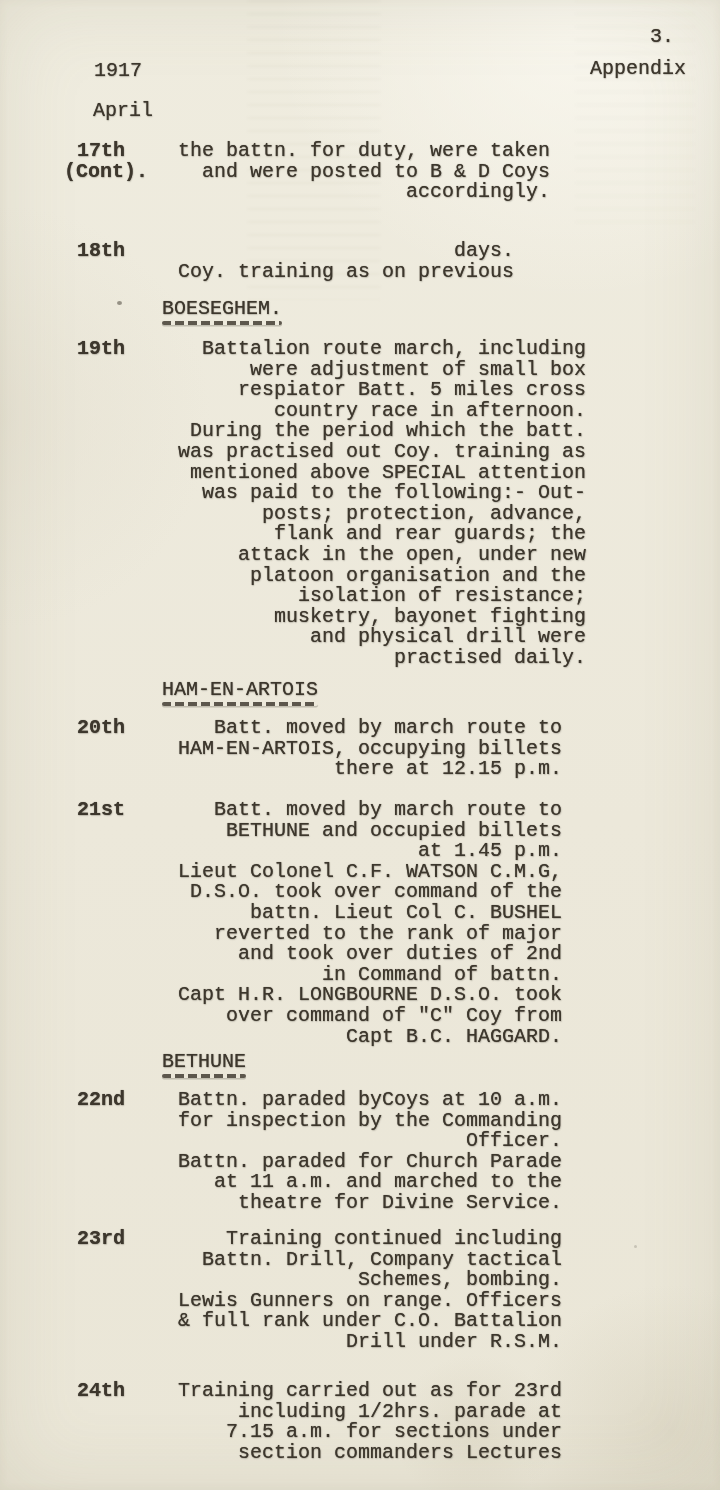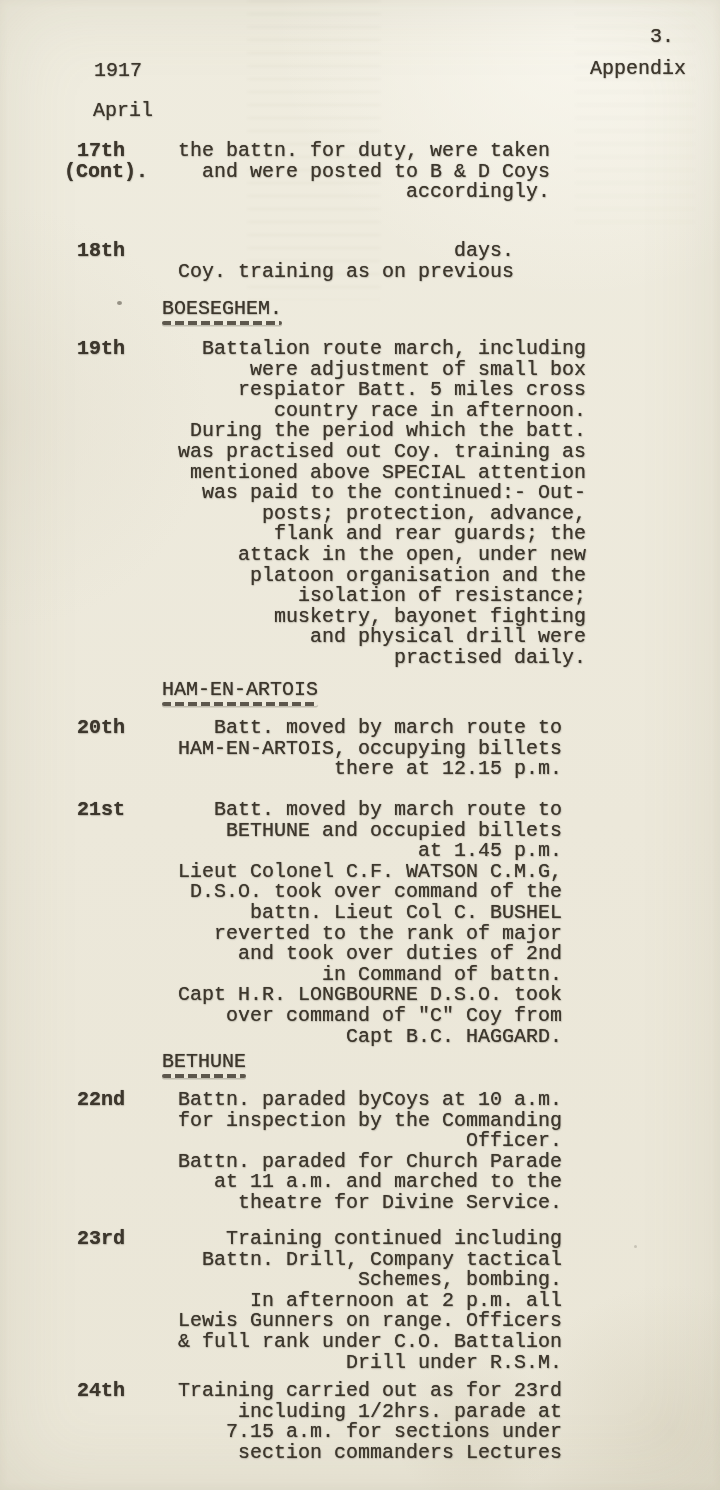--- a/index.html
+++ b/index.html
@@ -106,21 +106,21 @@
       <div class="entry" style="top: 339px;">
     <div class="date"><div>19th</div></div>
     <div class="body">
           <div class="line">Battalion route march, including</div>
           <div class="line">were adjustment of small box</div>
           <div class="line">respiator Batt. 5 miles cross</div>
           <div class="line">country race in afternoon.</div>
           <div class="line">During the period which the batt.</div>
           <div class="line">was practised out Coy. training as</div>
           <div class="line">mentioned above SPECIAL attention</div>
-          <div class="line">was paid to the continued:- Out-</div>
+          <div class="line">was paid to the following:- Out-</div>
           <div class="line">posts; protection, advance,</div>
           <div class="line">flank and rear guards; the</div>
           <div class="line">attack in the open, under new</div>
           <div class="line">platoon organisation and the</div>
           <div class="line">isolation of resistance;</div>
           <div class="line">musketry, bayonet fighting</div>
           <div class="line">and physical drill were</div>
           <div class="line"> practised daily.</div>
         </div>
   </div>
@@ -167,21 +167,20 @@
           <div class="line">at 11 a.m. and marched to the</div>
           <div class="line">theatre for Divine Service.</div>
         </div>
   </div>
       <div class="entry" style="top: 1229px;">
     <div class="date"><div>23rd</div></div>
     <div class="body">
           <div class="line">Training continued including</div>
           <div class="line">Battn. Drill, Company tactical</div>
           <div class="line">Schemes, bombing.</div>
-          <div class="line">In afternoon at 2 p.m. all</div>
           <div class="line">Lewis Gunners on range. Officers</div>
           <div class="line">&amp; full rank under C.O. Battalion</div>
           <div class="line">Drill under R.S.M.</div>
         </div>
   </div>
       <div class="entry" style="top: 1381px;">
     <div class="date"><div>24th</div></div>
     <div class="body">
           <div class="line">Training carried out as for 23rd</div>
           <div class="line">including 1/2hrs. parade at</div>

